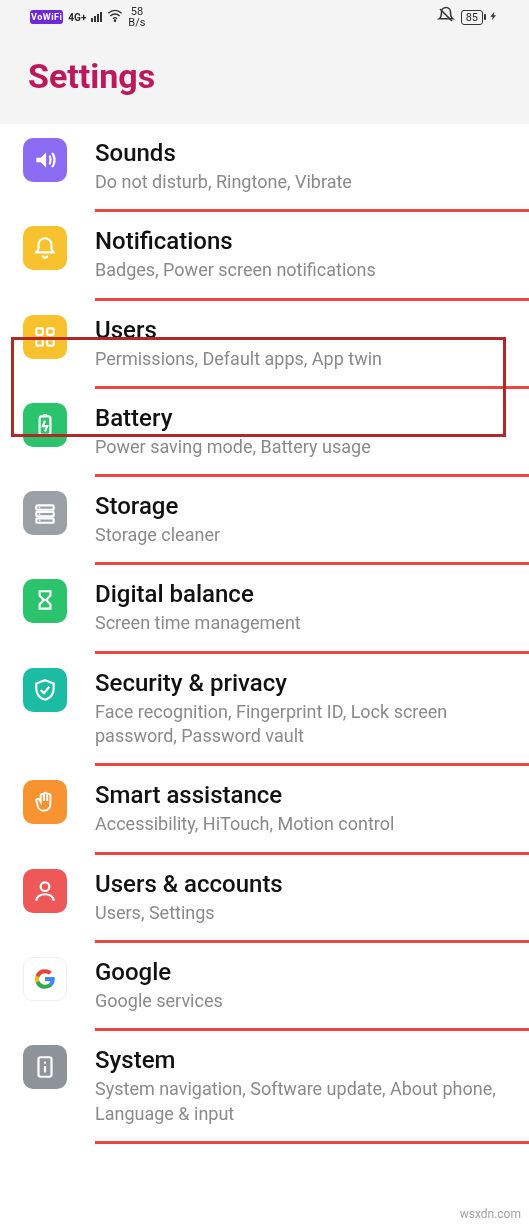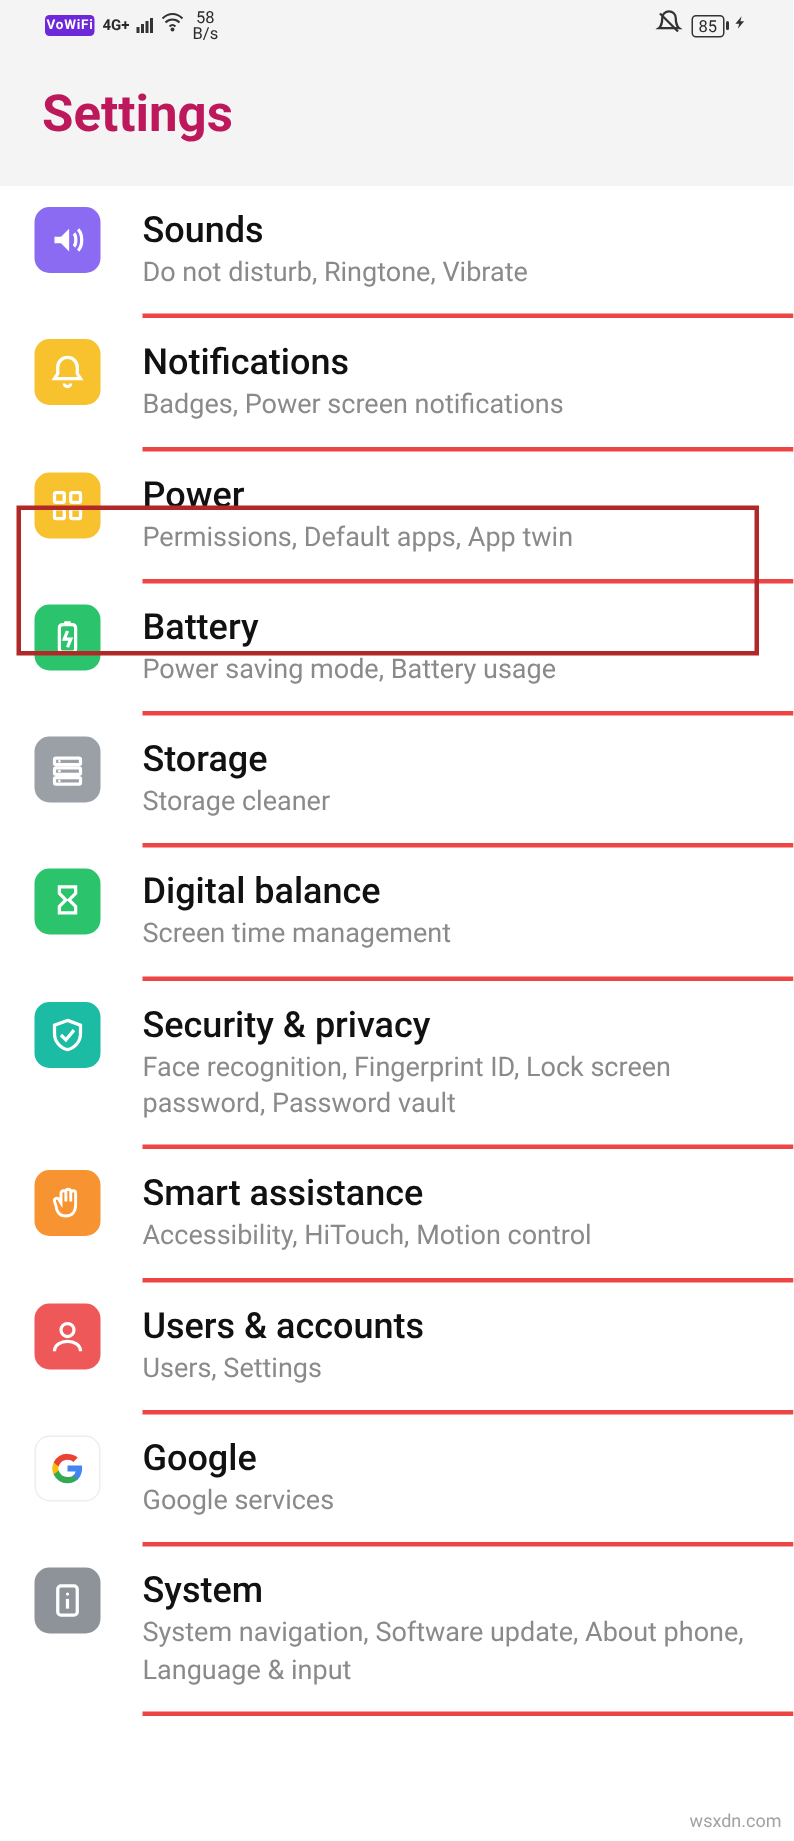--- a/index.html
+++ b/index.html
@@ -158,21 +158,21 @@
       </div>
       <div class="title">Notifications</div>
       <div class="sub">Badges, Power screen notifications</div>
     </div>
     <div class="row">
       <div class="icon bg-yellow">
         <svg viewBox="0 0 24 24">
           <use href="#apps-icon"></use>
         </svg>
       </div>
-      <div class="title">Power</div>
+      <div class="title">Users</div>
       <div class="sub">Permissions, Default apps, App twin</div>
     </div>
     <div class="row">
       <div class="icon bg-green">
         <svg viewBox="0 0 24 24">
           <use href="#battery-icon"></use>
         </svg>
       </div>
       <div class="title">Battery</div>
       <div class="sub">Power saving mode, Battery usage</div>

